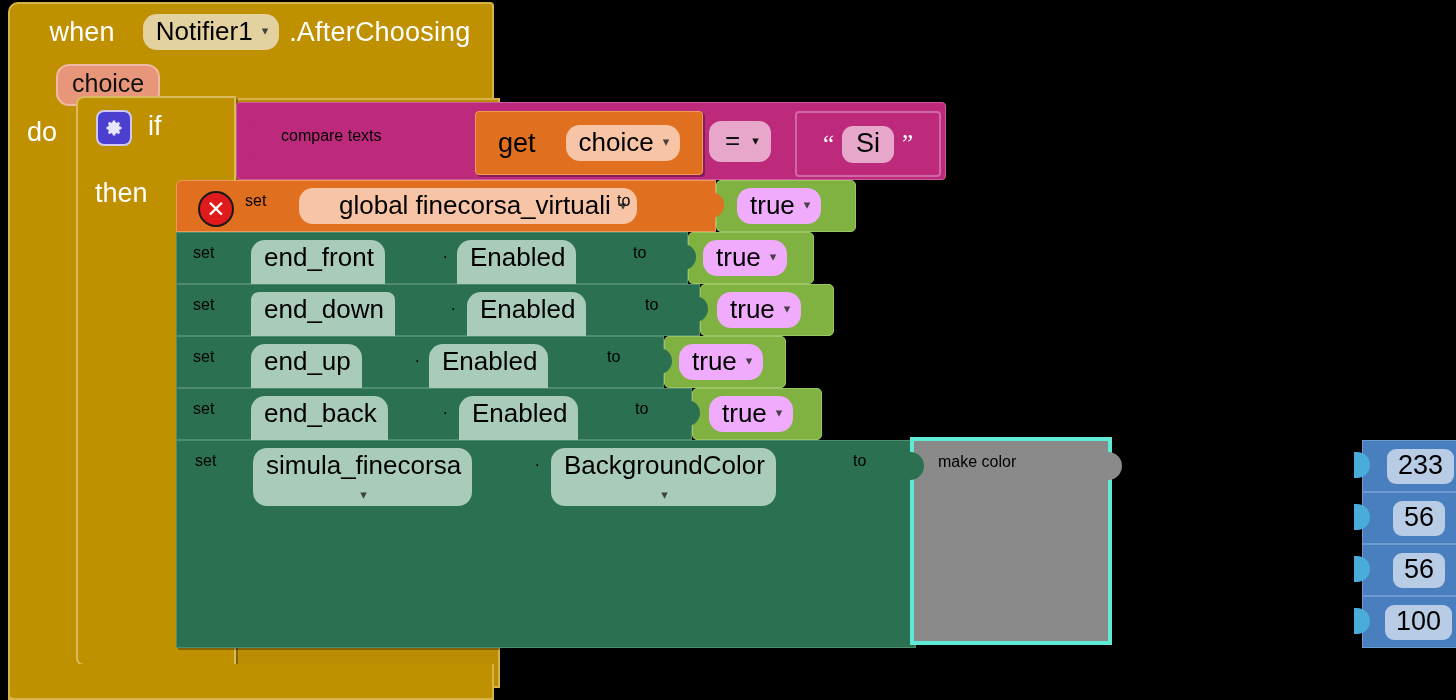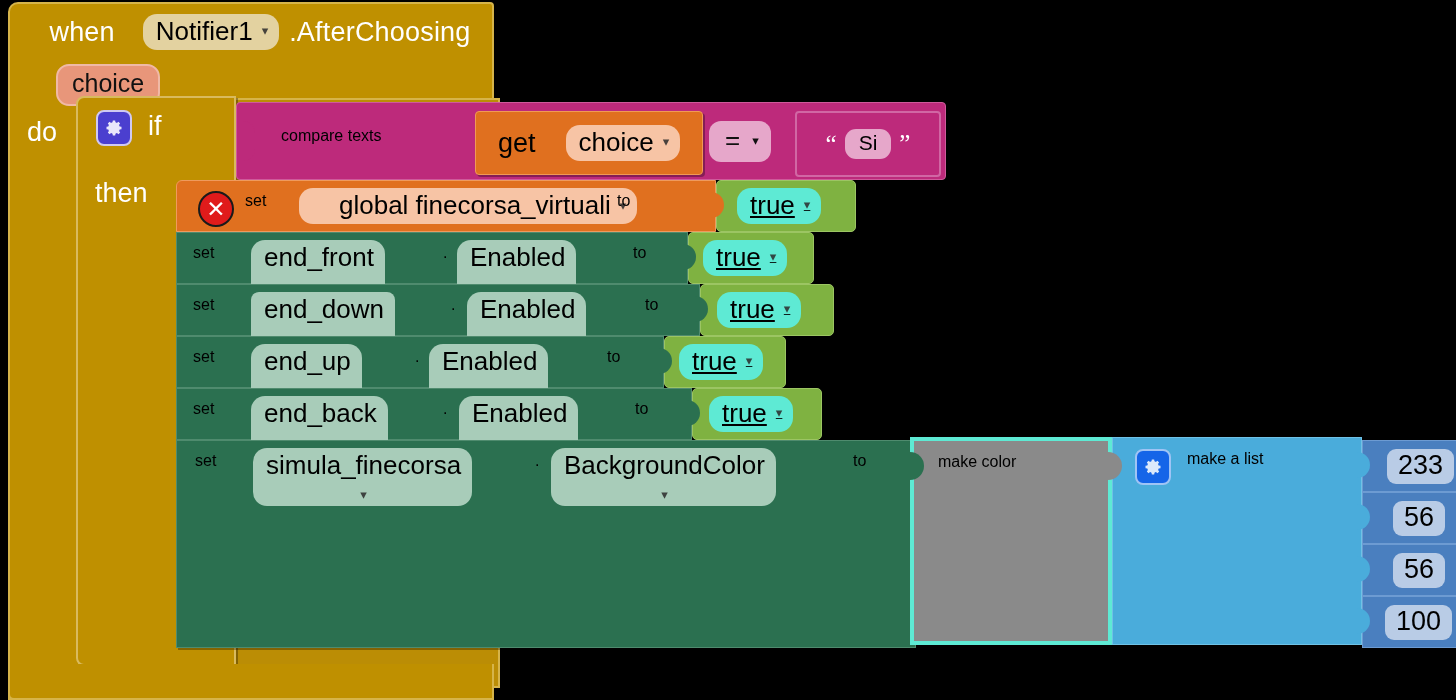--- a/index.html
+++ b/index.html
@@ -92,21 +92,21 @@
     border-radius:12px;padding:4px 12px 6px 16px;display:flex;align-items:center;gap:12px;
     font-size:26px;color:#111;}
   .eqchip .dd{font-size:13px;}
 
   
   .strblk{position:absolute;left:558px;top:8px;width:142px;height:62px;
     background:#bd2a7b;border:2px solid #d167a4;border-radius:4px;
     display:flex;align-items:center;justify-content:center;gap:8px;}
   .quote{color:#fff;font-size:25px;font-family:"Liberation Serif",serif;}
   .strfield{background:#e6a7ca;border-radius:11px;padding:2px 14px 4px;
-    font-size:21px;color:#000;}
+    font-size:27px;color:#000;}
 
   
   .setglob{
     left:176px;top:180px;width:540px;height:52px;
     background:#e0701f;border:1px solid #ef9a5d;
     border-top-left-radius:6px;
     box-shadow:2px 2px 0 rgba(0,0,0,.3);
   }
   .errbadge{position:absolute;left:21px;top:10px;width:32px;height:32px;border-radius:50%;
     background:#e01b1b;border:2px solid #1a1a1a;display:flex;align-items:center;justify-content:center;
@@ -122,21 +122,21 @@
   }
   .setc .lbl{position:absolute;}
   .chip.mint{background:#a8ccb9;flex-direction:column;}
 
   
   .trueblk{
     position:absolute;background:#7fb241;border:1px solid #9cc563;border-radius:5px;
     display:flex;align-items:center;
     box-shadow:2px 2px 0 rgba(0,0,0,.3);
   }
-  .chip.ltgreen{background:#5eead4;margin-left:20px;text-decoration:underline;}
+  .chip.ltgreen{background:#f0abfc;margin-left:20px;}
 
   
   .mkcolor{
     left:910px;top:437px;width:202px;height:208px;
     background:#8a8a8a;border:4px solid #5eead4;
   }
   .mkcolor .lbl{position:absolute;left:24px;top:12px;}
 
   
   .mklist{
@@ -321,29 +321,20 @@
     </span>
     <span class="lbl" style="left:676px;top:11px;">to</span>
   </div>
 
   <div class="abs mkcolor">
     <span class="lbl">make color</span>
   </div>
 
   <div class="abs" style="left:908px;top:452px;width:16px;height:28px;background:#2b7050;border-radius:0 14px 14px 0;"></div>
 
-  <div class="abs mklist">
-    <div class="gear blue" style="left:22px;top:11px;">
-      <svg width="20" height="20" viewBox="0 0 24 24" aria-hidden="true">
-        <path fill="#dbe9fb" d="M12 8.2a3.8 3.8 0 1 0 0 7.6 3.8 3.8 0 0 0 0-7.6zm0 5.6a1.8 1.8 0 1 1 0-3.6 1.8 1.8 0 0 1 0 3.6z"></path>
-        <path fill="#dbe9fb" d="M21 13.4v-2.8l-2.3-.4a7 7 0 0 0-.7-1.7l1.3-1.9-2-2-1.9 1.3a7 7 0 0 0-1.7-.7L13.4 3h-2.8l-.4 2.2a7 7 0 0 0-1.7.7L6.6 4.6l-2 2 1.3 1.9a7 7 0 0 0-.7 1.7L3 10.6v2.8l2.2.4c.16.6.4 1.17.7 1.7l-1.3 1.9 2 2 1.9-1.3c.53.3 1.1.54 1.7.7l.4 2.2h2.8l.4-2.2c.6-.16 1.17-.4 1.7-.7l1.9 1.3 2-2-1.3-1.9c.3-.53.54-1.1.7-1.7l2.2-.4z"></path>
-      </svg>
-    </div>
-    <span class="lbl">make a list</span>
-  </div>
 
   <div class="abs" style="left:1106px;top:452px;width:16px;height:28px;background:#8a8a8a;border-radius:0 14px 14px 0;"></div>
 
   <div class="numblk" style="left:1362px;top:440px;width:94px;height:50px;">
     <span class="numfield">233</span>
   </div>
   <div class="abs" style="left:1354px;top:452px;width:16px;height:26px;background:#4aacdb;border-radius:0 13px 13px 0;"></div>
 
   <div class="numblk" style="left:1362px;top:492px;width:94px;height:50px;">
     <span class="numfield" style="margin-left:30px;">56</span>

